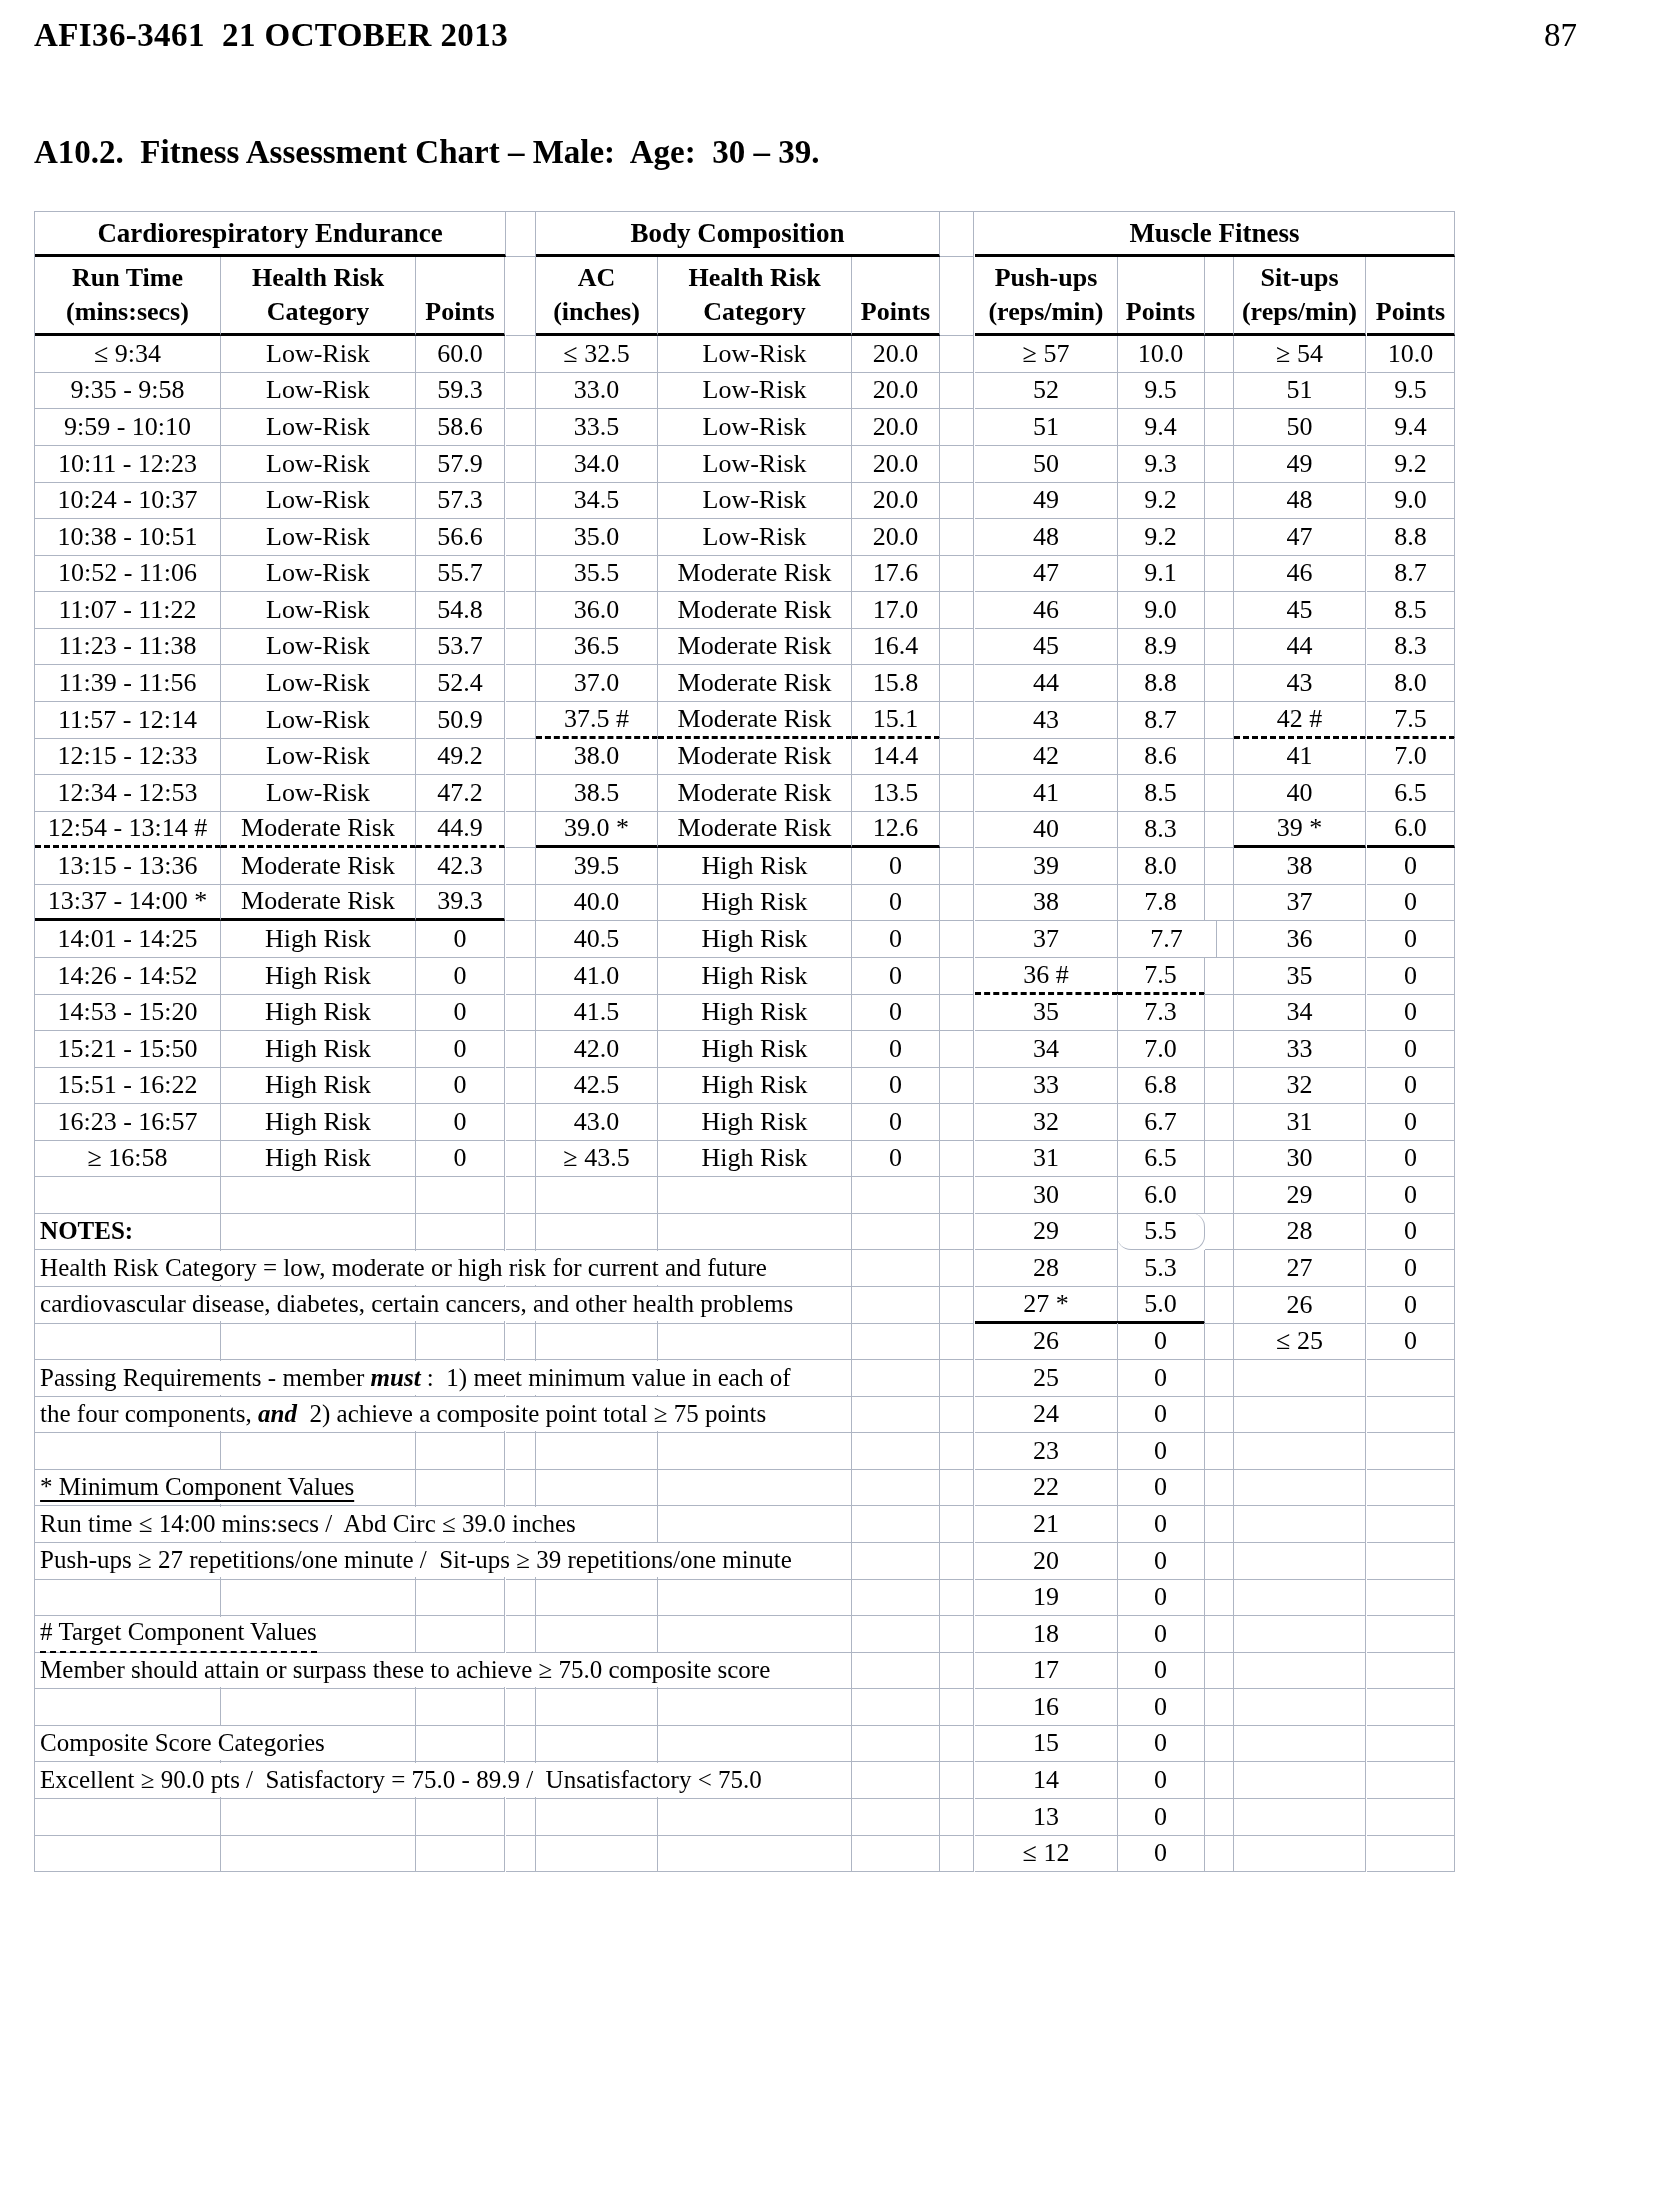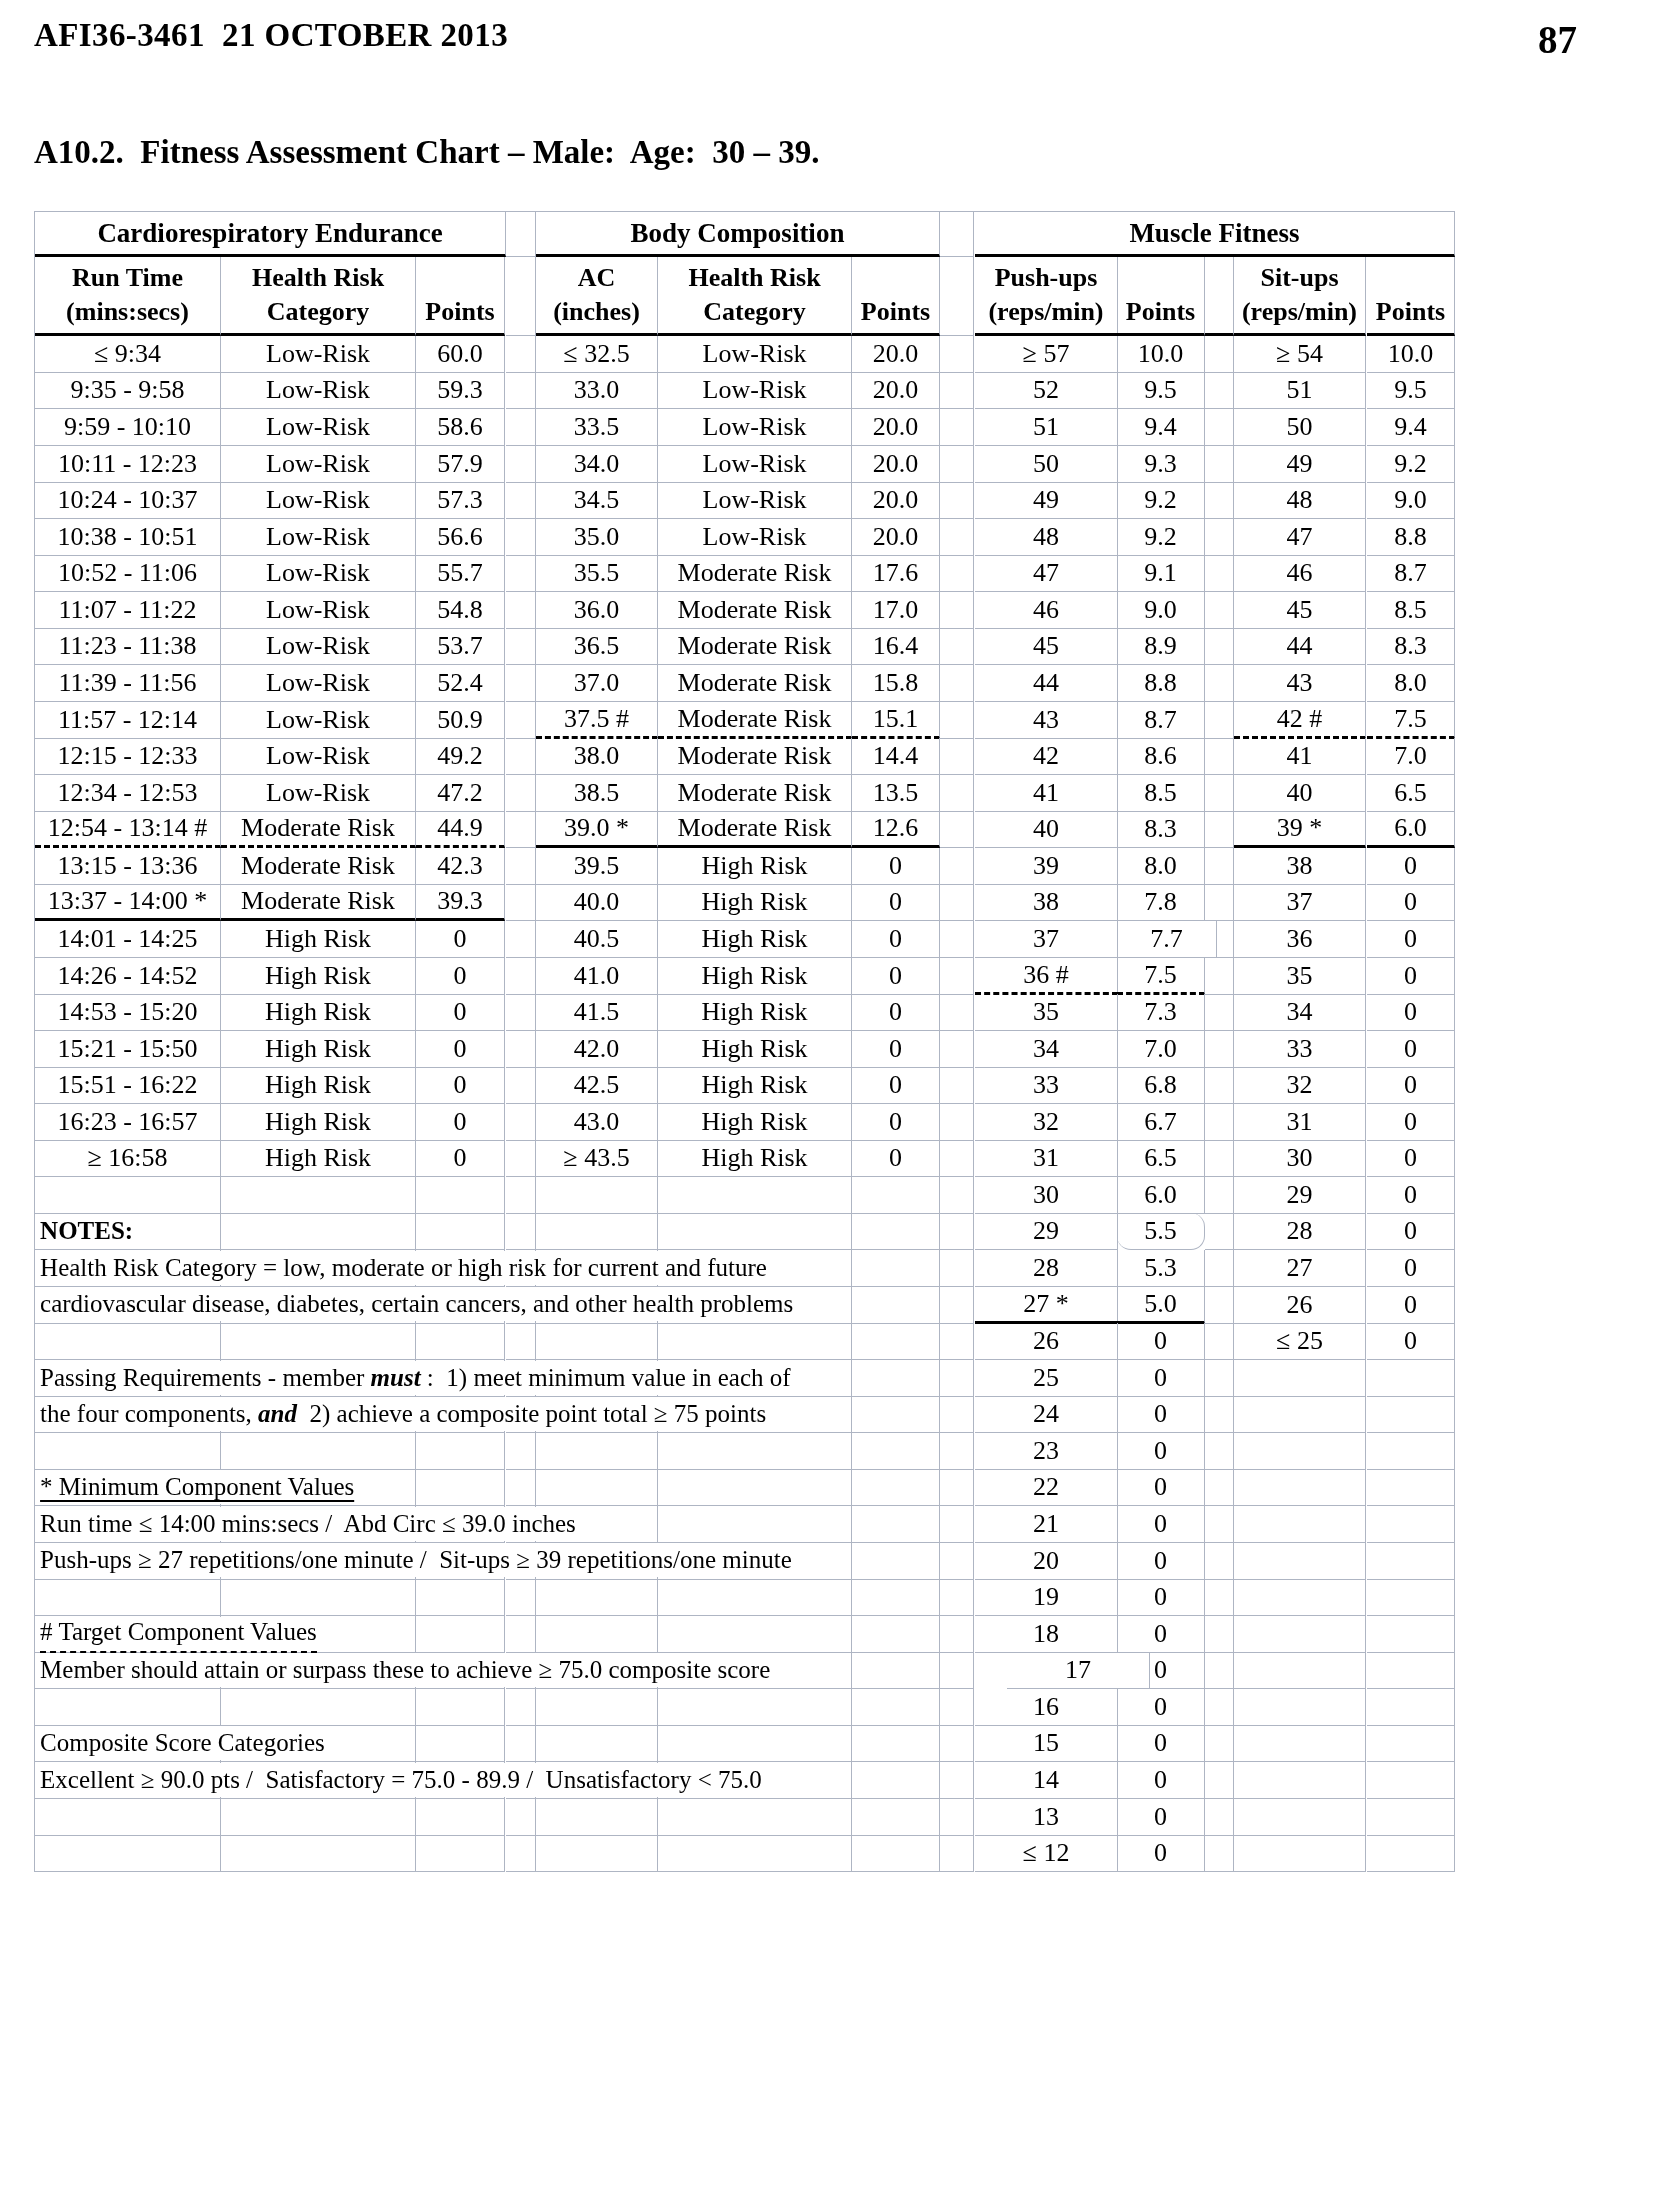--- a/index.html
+++ b/index.html
@@ -7,21 +7,21 @@
   body{
     width:1666px;height:2203px;position:relative;background:#fff;
     font-family:"Liberation Serif", serif;color:var(--ink);
     -webkit-font-smoothing:antialiased;
   }
   .doc-header-left{
     position:absolute;left:34px;top:17px;font-size:33px;font-weight:bold;
     letter-spacing:0.4px;white-space:pre;
   }
   .doc-page-number{
-    position:absolute;right:89px;top:17px;font-size:39px;font-weight:bold;
+    position:absolute;right:89px;top:17px;font-size:33px;font-weight:normal;
   }
   .doc-title{
     position:absolute;left:34px;top:134px;font-size:33px;font-weight:bold;white-space:pre;
   }
   #sheet{
     position:absolute;left:34px;top:211px;width:1420px;height:1660px;
     border-top:0.9px solid var(--grid);border-left:0.9px solid var(--grid);
   }
   .c{
     position:absolute;box-sizing:border-box;
@@ -549,21 +549,21 @@
     <div class="c" style="left: 1332px; top: 1404px; width: 88px; height: 37px;"></div>
     <div class="c" style="left: 0px; top: 1440px; width: 186px; height: 37px;"></div>
     <div class="c" style="left: 186px; top: 1440px; width: 195px; height: 37px;"></div>
     <div class="c" style="left: 381px; top: 1440px; width: 89px; height: 37px;"></div>
     <div class="c" style="left: 471px; top: 1440px; width: 30px; height: 37px;"></div>
     <div class="c" style="left: 501px; top: 1440px; width: 122px; height: 37px;"></div>
     <div class="c" style="left: 623px; top: 1440px; width: 194px; height: 37px;"></div>
     <div class="c" style="left: 817px; top: 1440px; width: 88px; height: 37px;"></div>
     <div class="note" style="left: 1.7px; top: 1441px; height: 34px; line-height: 34px;"><span>Member should attain or surpass these to achieve ≥ 75.0 composite score</span></div>
     <div class="c" style="left: 905px; top: 1440px; width: 34px; height: 37px;"></div>
-    <div class="c" style="left: 972px; top: 1440px; width: 143px; height: 37px;">17</div>
+    <div class="c" style="left: 940px; top: 1440px; width: 143px; height: 37px;">17</div>
     <div class="c" style="left: 1082px; top: 1440px; width: 88px; height: 37px;">0</div>
     <div class="c" style="left: 1170px; top: 1440px; width: 29px; height: 37px;"></div>
     <div class="c" style="left: 1199px; top: 1440px; width: 132px; height: 37px;"></div>
     <div class="c" style="left: 1332px; top: 1440px; width: 88px; height: 37px;"></div>
     <div class="c" style="left: 0px; top: 1477px; width: 186px; height: 37px;"></div>
     <div class="c" style="left: 186px; top: 1477px; width: 195px; height: 37px;"></div>
     <div class="c" style="left: 381px; top: 1477px; width: 89px; height: 37px;"></div>
     <div class="c" style="left: 471px; top: 1477px; width: 30px; height: 37px;"></div>
     <div class="c" style="left: 501px; top: 1477px; width: 122px; height: 37px;"></div>
     <div class="c" style="left: 623px; top: 1477px; width: 194px; height: 37px;"></div>

